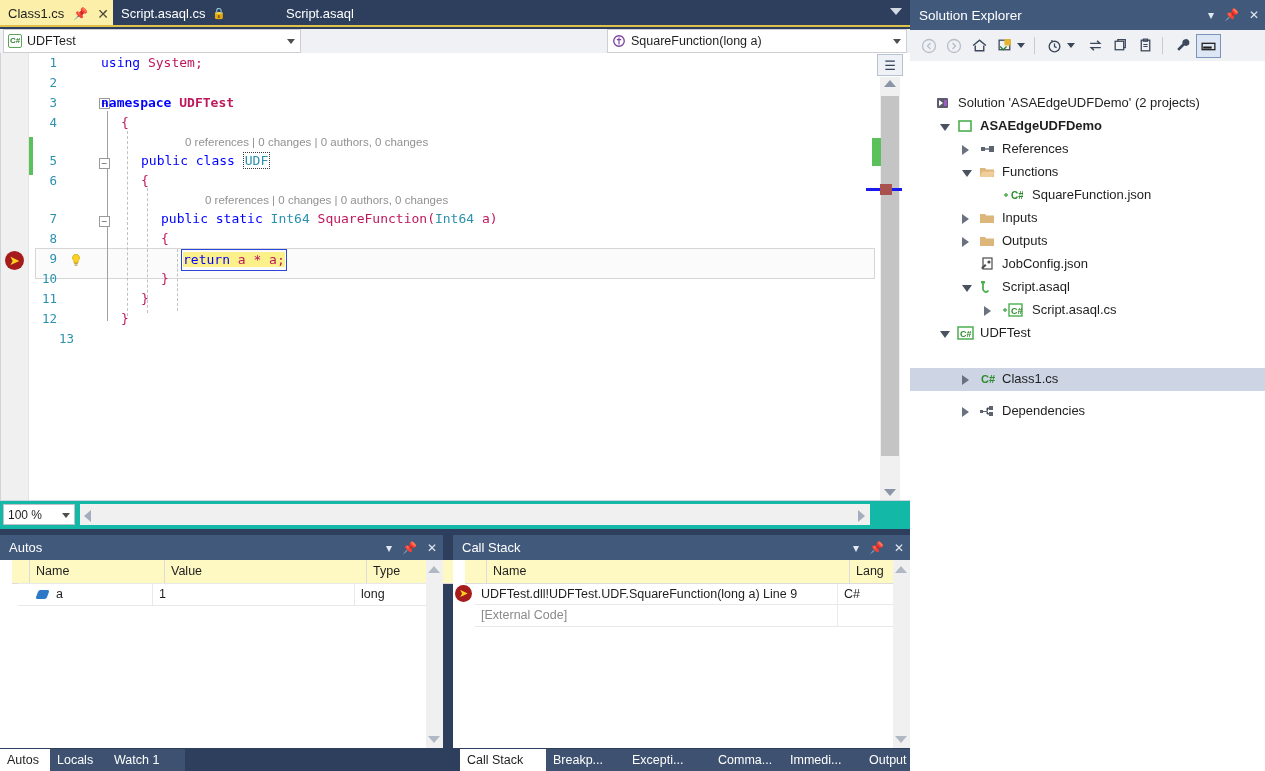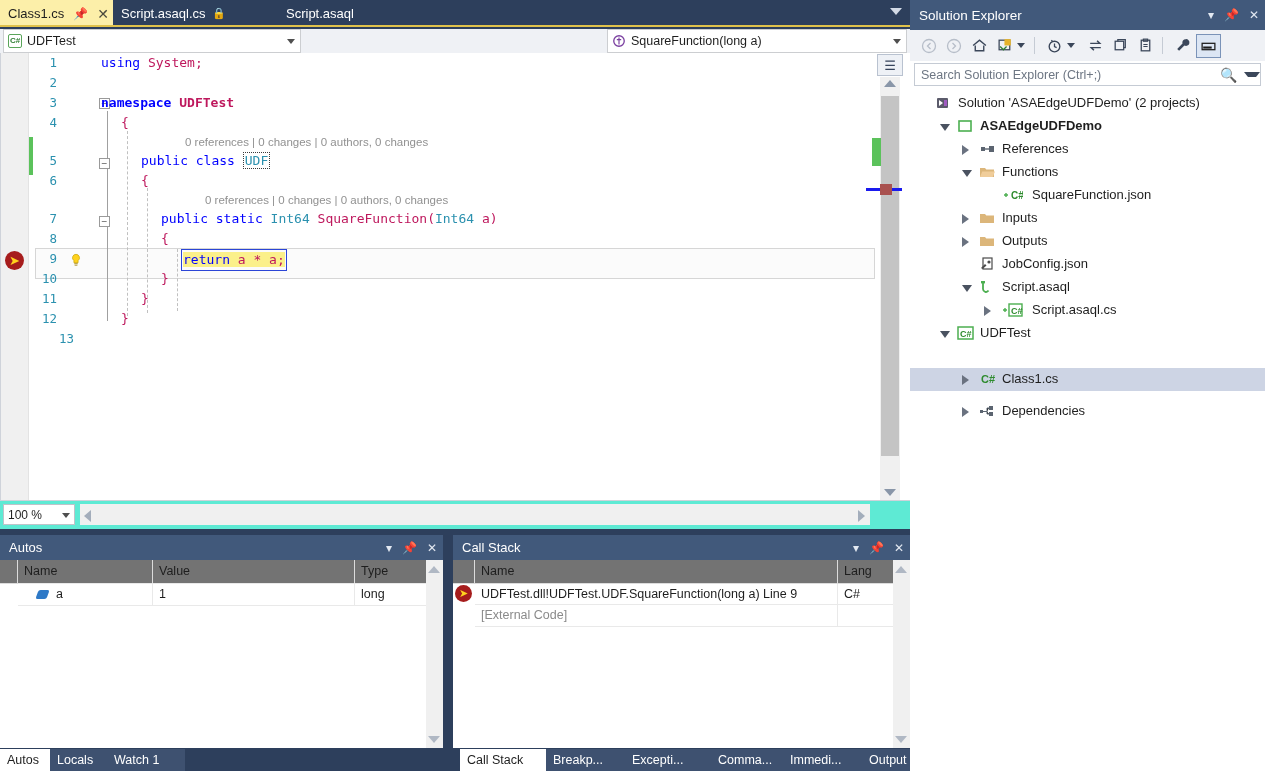--- a/index.html
+++ b/index.html
@@ -73,38 +73,38 @@
   .vthumb{position:absolute;left:881px;top:96px;width:18px;height:360px;background:#c4c4c4;}
   .vup{position:absolute;left:884px;top:80px;width:0;height:0;border-left:6px solid transparent;
      border-right:6px solid transparent;border-bottom:7px solid #8996a8;}
   .vdown{position:absolute;left:884px;top:489px;width:0;height:0;border-left:6px solid transparent;
      border-right:6px solid transparent;border-top:7px solid #8996a8;}
   .vmark-green{position:absolute;left:872px;top:138px;width:9px;height:28px;background:#5bc25b;}
   .vmark-blue{position:absolute;left:866px;top:188px;width:36px;height:3px;background:#1a1aee;}
   .vmark-bp{position:absolute;left:880px;top:184px;width:12px;height:11px;background:#a9514f;}
 
   
-  .hstrip{position:absolute;left:0;top:500px;width:910px;height:28px;background:#5eead4;border-top:1px solid #cfd3da;}
+  .hstrip{position:absolute;left:0;top:500px;width:910px;height:28px;background:#14b8a6;border-top:1px solid #cfd3da;}
   .zoombox{position:absolute;left:3px;top:3px;width:72px;height:21px;background:#fff;border:1px solid #bfc3c9;
      box-sizing:border-box;display:flex;align-items:center;padding-left:4px;font-size:12px;color:#1e1e1e;}
   .zoombox .arrow{position:absolute;right:4px;top:8px;width:0;height:0;border-left:4px solid transparent;
      border-right:4px solid transparent;border-top:5px solid #4f4f4f;}
   .hscroll{position:absolute;left:80px;top:3px;width:790px;height:21px;background:#f0f0f0;}
   .hleft{position:absolute;left:84px;top:9px;width:0;height:0;border-top:6px solid transparent;
      border-bottom:6px solid transparent;border-right:7px solid #a3adbb;}
   .hright{position:absolute;left:858px;top:9px;width:0;height:0;border-top:6px solid transparent;
      border-bottom:6px solid transparent;border-left:7px solid #a3adbb;}
 
   
   .panel{position:absolute;background:#ffffff;}
   .panel-head{position:absolute;left:0;top:0;height:25px;background:#41597b;display:flex;align-items:center;}
   .panel-title{color:#ffffff;font-size:13px;padding-left:9px;}
   .panel-btns{position:absolute;right:6px;top:0;height:25px;display:flex;align-items:center;gap:10px;color:#e3e9f2;}
   .pb{font-size:12px;line-height:1;cursor:default;}
-  .grid-head{position:absolute;left:0;height:23px;background:#737373;border-bottom:1px solid #dcdcdc;}
+  .grid-head{position:absolute;left:12px;height:23px;background:#fef9c3;border-bottom:1px solid #dcdcdc;}
   .gh-cell{position:absolute;top:0;height:23px;line-height:23px;font-size:12.5px;color:#1e1e1e;
      border-right:1px solid #dcdcdc;padding-left:6px;box-sizing:border-box;}
   .grid-row{position:absolute;left:0;height:21px;}
   .gr-cell{position:absolute;top:0;height:21px;line-height:21px;font-size:12.5px;color:#1e1e1e;
      border-right:1px solid #e9e9e9;padding-left:6px;box-sizing:border-box;white-space:nowrap;overflow:hidden;}
   .gr-sep{position:absolute;height:1px;background:#e9e9e9;}
   .pscroll{position:absolute;width:17px;background:#f0f0f0;}
   .ps-up{position:absolute;width:0;height:0;border-left:6px solid transparent;border-right:6px solid transparent;
      border-bottom:7px solid #b0b8c4;}
   .ps-dn{position:absolute;width:0;height:0;border-left:6px solid transparent;border-right:6px solid transparent;
@@ -413,25 +413,20 @@
           </svg>
       </div>
       <div class="tb-btn" style="left:286px;width:25px;height:24px;border:1px solid #7a93b8;background:#dce6f4;box-sizing:border-box;">
         <svg width="17" height="17" viewBox="0 0 16 16">
             <rect x="2" y="5" width="12" height="6" fill="none" stroke="#1e1e1e" stroke-width="1.2"></rect>
             <rect x="3" y="8" width="8" height="2" fill="#1e1e1e"></rect>
           </svg>
       </div>
     </div>
 
-    <div class="se-search">
-      <input type="text" placeholder="Search Solution Explorer (Ctrl+;)" style="">
-      <span style="padding-right:6px;color:#3b475a;font-size:14px;">🔍</span>
-      <span style="padding-right:8px;width:0;height:0;border-left:4px solid transparent;border-right:4px solid transparent;border-top:5px solid #3b475a;"></span>
-    </div>
 
     <div class="tree" id="setree">
         <div class="tnode" style="top: 0px;">
           <span class="ico" style="left: 25px; top: 3px;"><svg width="16" height="16" viewBox="0 0 16 16">
               <rect x="2" y="3" width="11" height="10" rx="1" fill="#5b5b6b"></rect>
               <path d="M4 5l4 3-4 3z" fill="#ffffff"></path>
               <path d="M9 5h3v6H9z" fill="#a05bc0"></path>
             </svg></span>
           <span class="tlabel" style="left: 48px; top: 3px;">Solution 'ASAEdgeUDFDemo' (2 projects)</span>
         </div>

